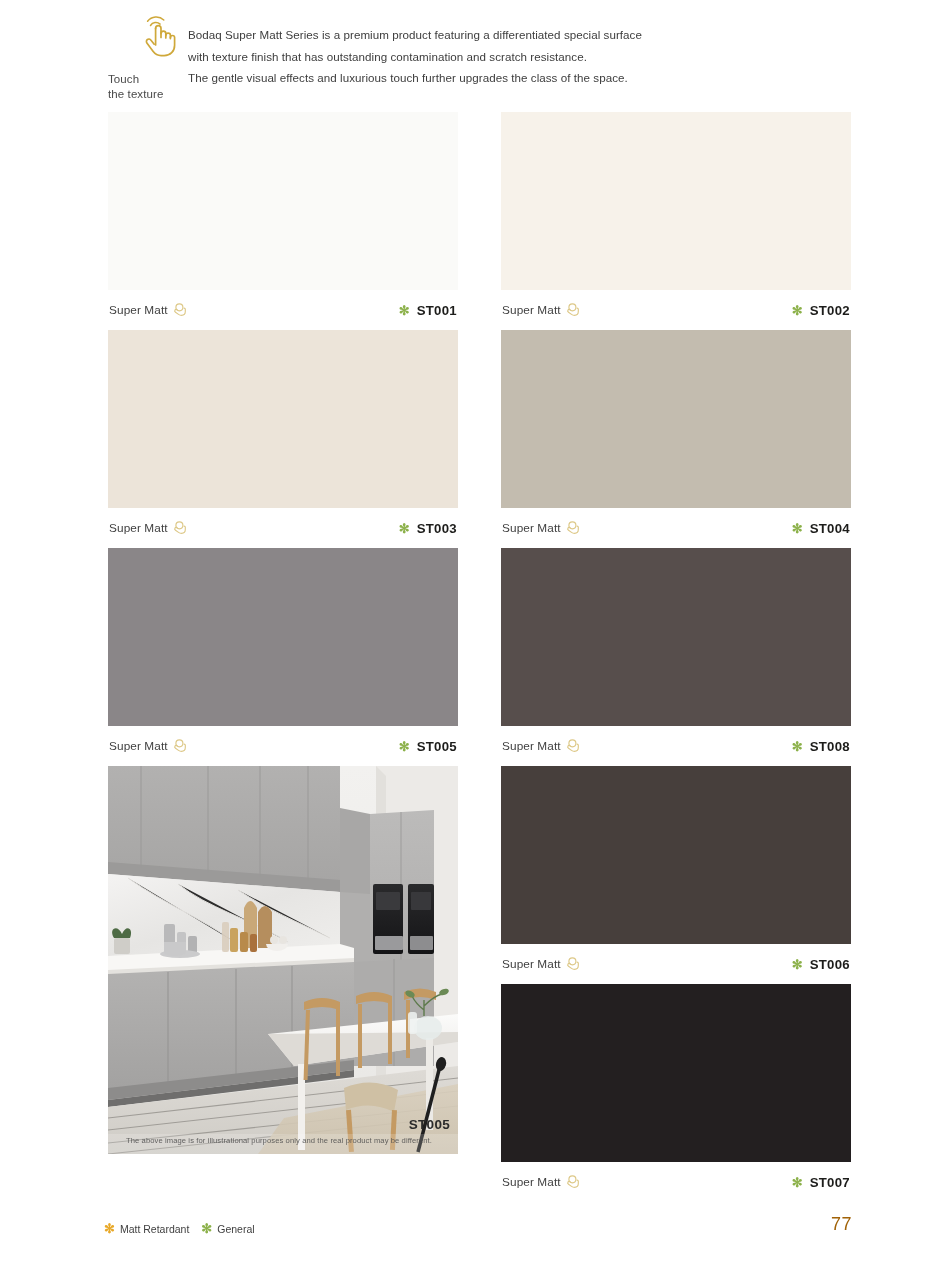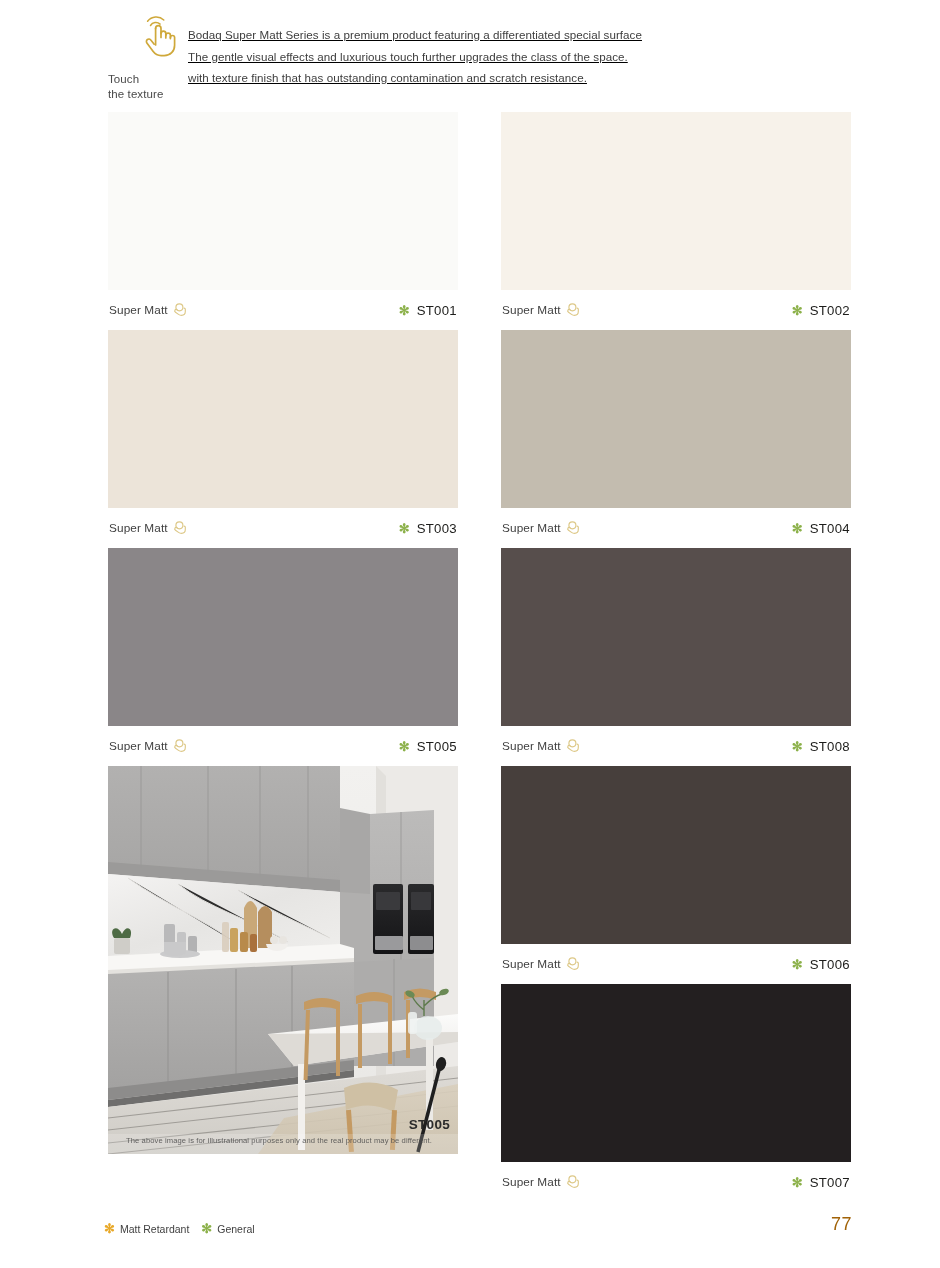--- a/index.html
+++ b/index.html
@@ -45,21 +45,20 @@
     top: 56px;
     font-size: 11.5px;
     line-height: 14.5px;
     color: #4a4a4a;
     letter-spacing: .1px;
     white-space: nowrap;
   }
   .header-text {
     margin-left: 8px;
     padding-top: 10px;
-    text-decoration: underline;
   }
   .header-text p {
     font-size: 11.6px;
     line-height: 21.5px;
     color: #3d3d3d;
     letter-spacing: .05px;
   }
 
   
   .col-left  { position: absolute; left: 108px;  top: 112px; width: 350px; }
@@ -98,21 +97,21 @@
   }
   .aster {
     font-size: 13px;
     line-height: 1;
     font-weight: 700;
   }
   .aster.general { color: #8cb14a; }
   .aster.fire    { color: #e8a828; }
   .cap-code {
     font-size: 13.2px;
-    font-weight: 400;
+    font-weight: 700;
     color: #1d1d1b;
     letter-spacing: .3px;
     text-align: center;
   }
 
   
   .photo-caption {
     position: absolute;
     left: 0; right: 8px;
     bottom: 9px;
@@ -187,22 +186,22 @@
         </svg>
       </span>
       <div class="touch-caption">
         <div>Touch</div>
         <div>the texture</div>
       </div>
     </div>
 
     <div class="header-text">
       <p>Bodaq Super Matt Series is a premium product featuring a differentiated special surface</p>
+      <p>with texture finish that has outstanding contamination and scratch resistance.</p>
       <p>The gentle visual effects and luxurious touch further upgrades the class of the space.</p>
-      <p>with texture finish that has outstanding contamination and scratch resistance.</p>
     </div>
   </div>
 
   <div class="col-left">
 
     <div class="swatch-block">
       <div class="swatch" style="background:#fafaf8"></div>
       <div class="caption-row">
         <span class="cap-left">
           <span class="cap-name">Super Matt</span>

